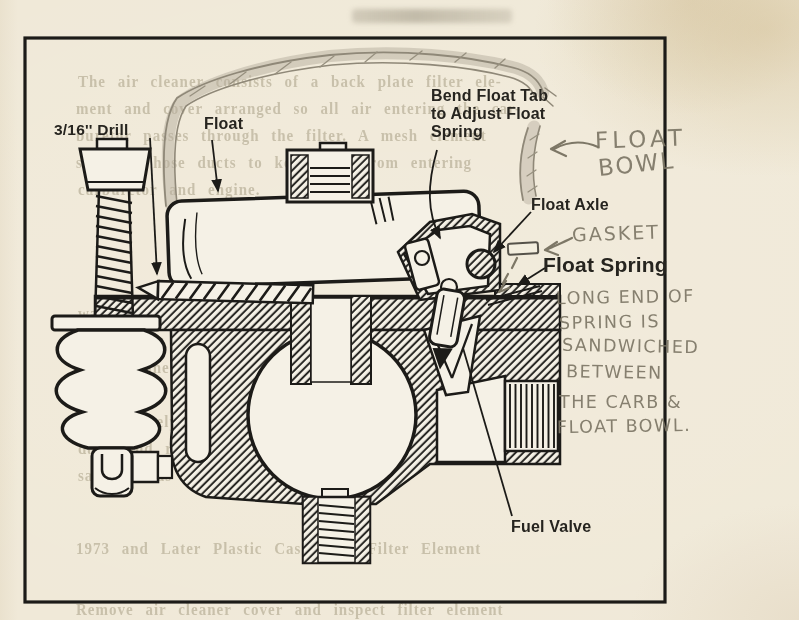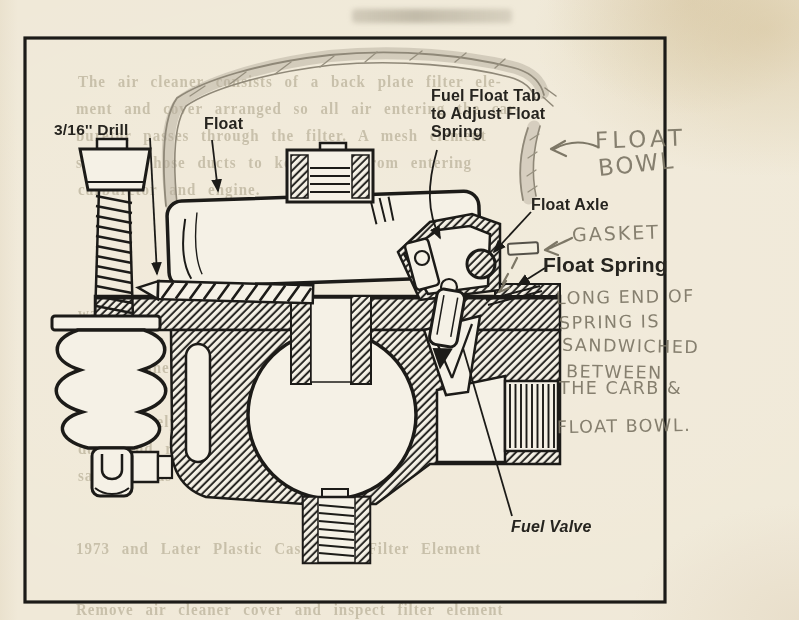--- a/index.html
+++ b/index.html
@@ -209,33 +209,33 @@
       <path d="M517,258 L512,268 M508,274 L503,283"></path>
       <path d="M499,292 L506,281 M499,292 L509,288"></path>
     </g>
 
     <rect x="25" y="38" width="640" height="564" fill="none" stroke="#1c1b18" stroke-width="3.2"></rect>
   </svg>
 
   <div class="lbl" style="left:54px;top:121px;">3/16'' Drill</div>
   <div class="lbl" style="left:204px;top:115px;font-size:16px;">Float</div>
   <div class="lbl multi" style="left:431px;top:87px;">
-    <div>Fuel Float Tab</div>
+    <div>Bend Float Tab</div>
     <div>to Adjust Float</div>
     <div>Spring</div>
   </div>
   <div class="lbl" style="left:531px;top:196px;font-size:16px;text-align:center;">Float Axle</div>
   <div class="lbl" style="left:543px;top:253px;font-size:21px;">Float Spring</div>
-  <div class="lbl" style="left:511px;top:518px;font-size:16px;font-style:italic;">Fuel Valve</div>
+  <div class="lbl" style="left:511px;top:518px;font-size:16px;">Fuel Valve</div>
 
   <div class="hw hw-big" style="left:595px;top:126px;transform:rotate(-2deg);">FLOAT</div>
   <div class="hw hw-big" style="left:598px;top:151px;transform:rotate(-6deg);letter-spacing:2px;">BOWL</div>
   <div class="hw hw-mid" style="left:572px;top:222px;transform:rotate(-2deg);">GASKET</div>
   <div id="long-note">
       <div class="hw hw-note" style="left: 556px; top: 287px; transform: rotate(-1deg);">LONG END OF</div>
       <div class="hw hw-note" style="left: 559px; top: 312px; transform: rotate(-1deg);">SPRING IS</div>
       <div class="hw hw-note" style="left: 562px; top: 336px; transform: rotate(1deg);">SANDWICHED</div>
       <div class="hw hw-note" style="left: 566px; top: 362px; transform: rotate(1deg);">BETWEEN</div>
-      <div class="hw hw-note" style="left: 559px; top: 378px; transform: rotate(0deg);">THE CARB &amp;</div>
+      <div class="hw hw-note" style="left: 559px; top: 392px; transform: rotate(0deg);">THE CARB &amp;</div>
       <div class="hw hw-note" style="left: 557px; top: 416px; transform: rotate(-1deg);">FLOAT BOWL.</div>
     </div>
 
 </div>
 
 </body></html>

